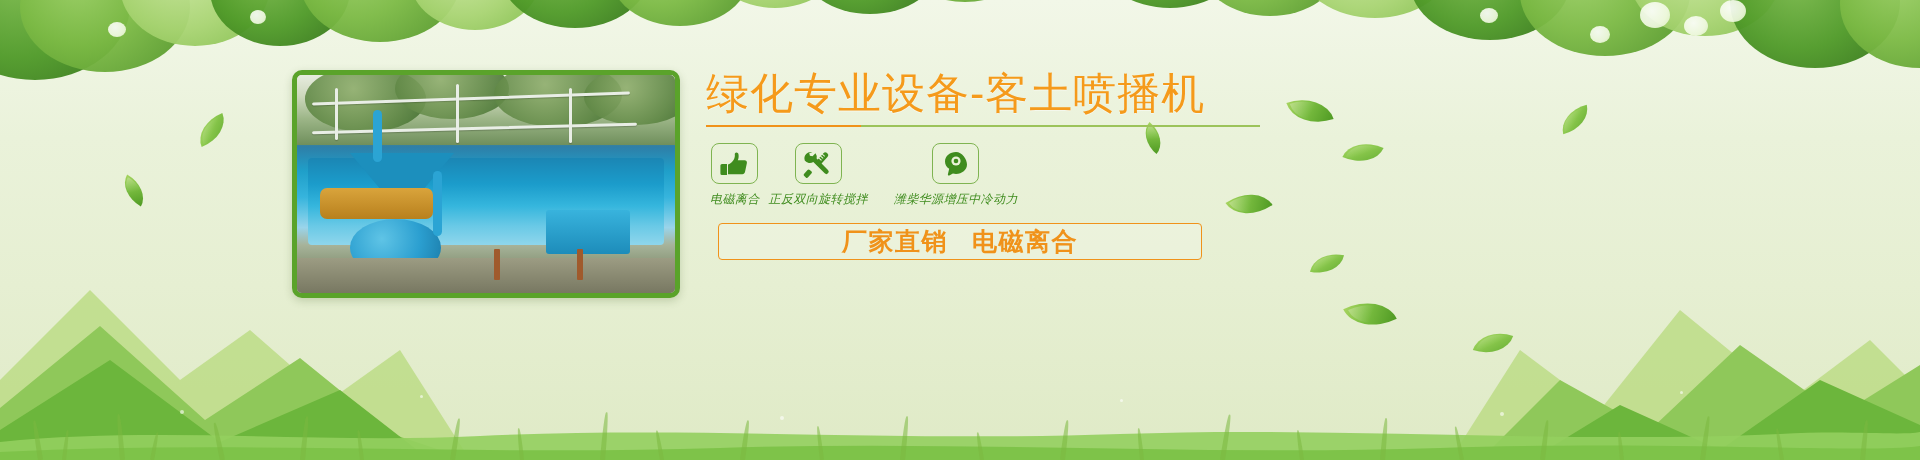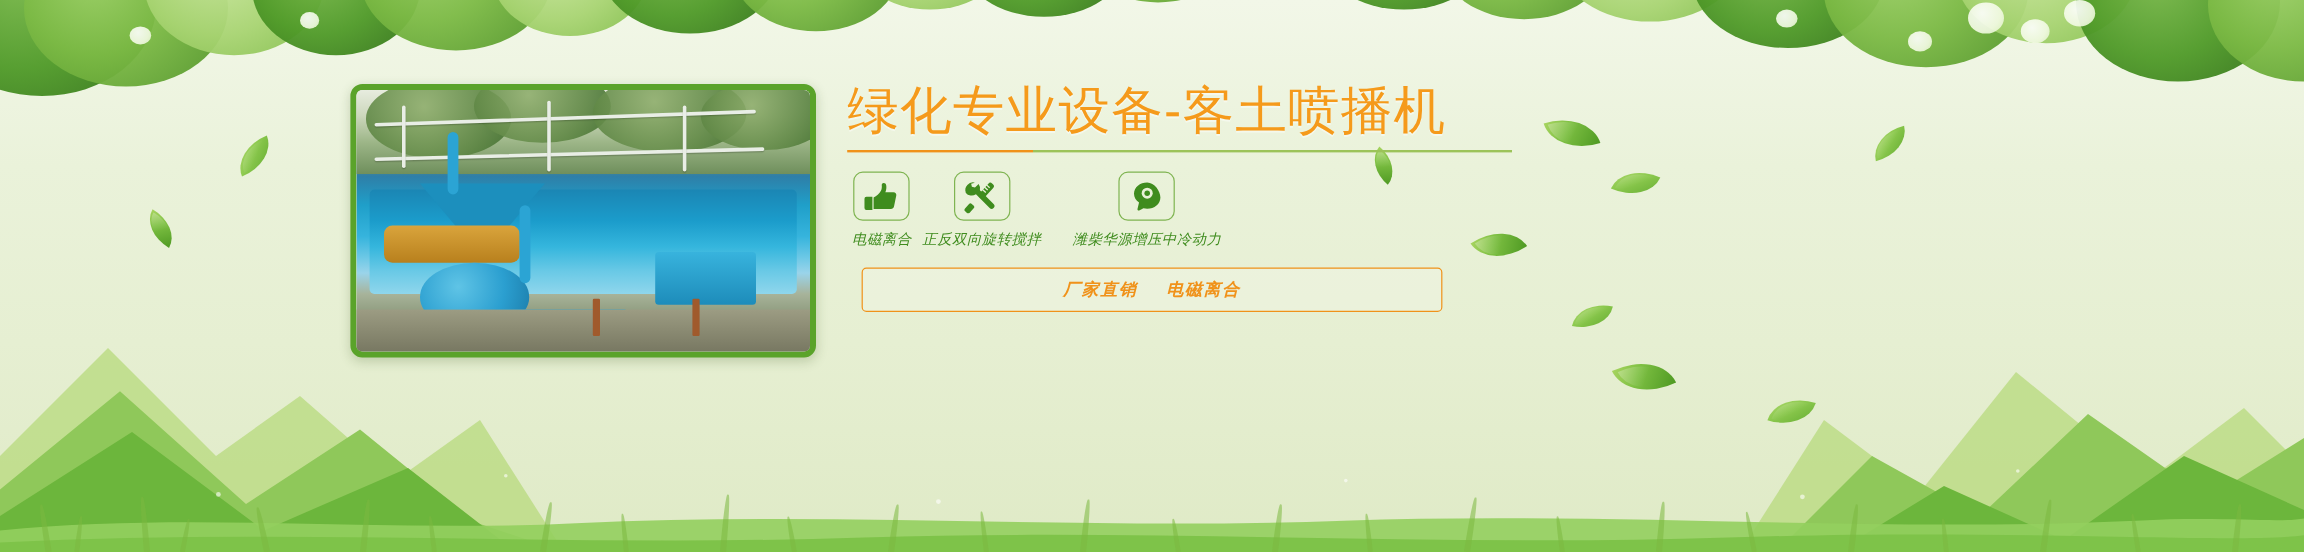--- a/index.html
+++ b/index.html
@@ -222,25 +222,24 @@
     display:flex; align-items:stretch;
     background:rgba(255,255,255,.18);
   }
   .cta-slogans {
     flex:1;
     display:flex; align-items:center; justify-content:center;
     gap:24px;
     padding:0 14px;
   }
   .cta-slogan {
-    font-size:14px; font-weight:bold;
+    font-size:25px; font-weight:bold;
     color:#f0921a;
     letter-spacing:1.5px;
     white-space:nowrap;
-    font-style:italic;
   }
   .cta-btn {
     width:186px;
     background:#f0921a;
     display:flex; align-items:center; justify-content:center;
     color:#ffffff;
     font-size:21px; font-weight:bold;
     letter-spacing:1.5px;
     white-space:nowrap;
     cursor:pointer;

